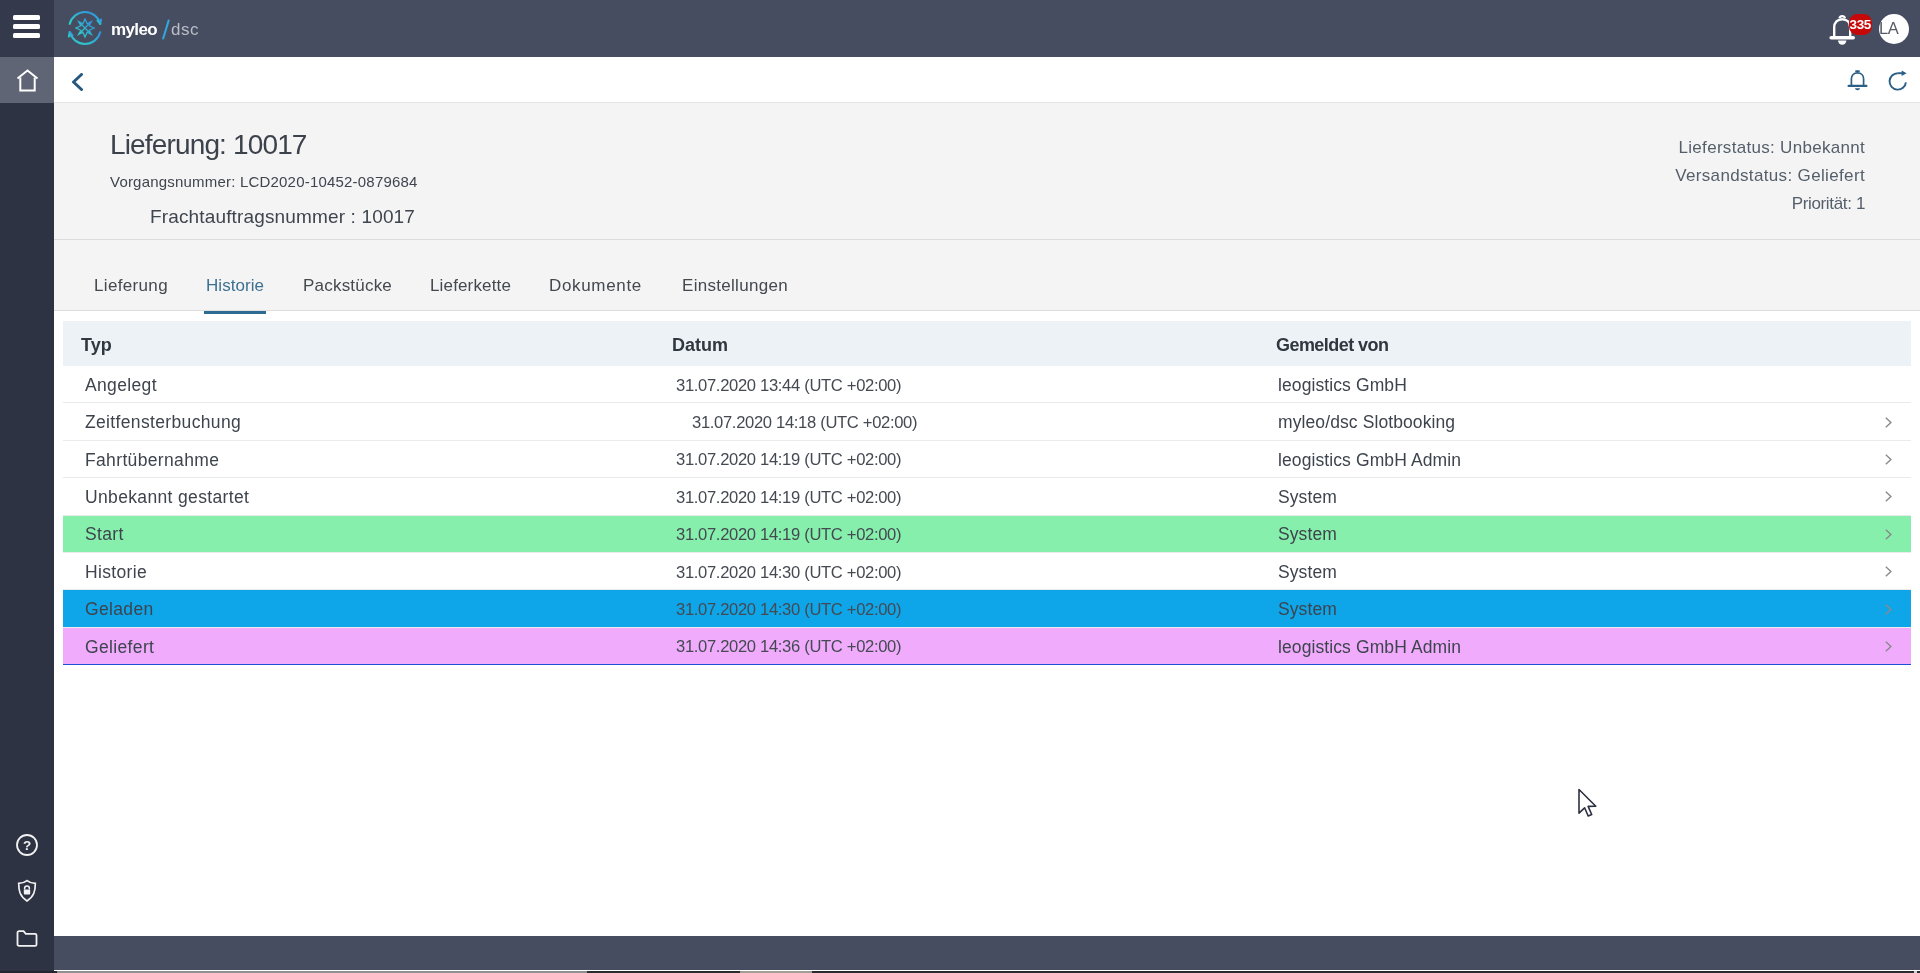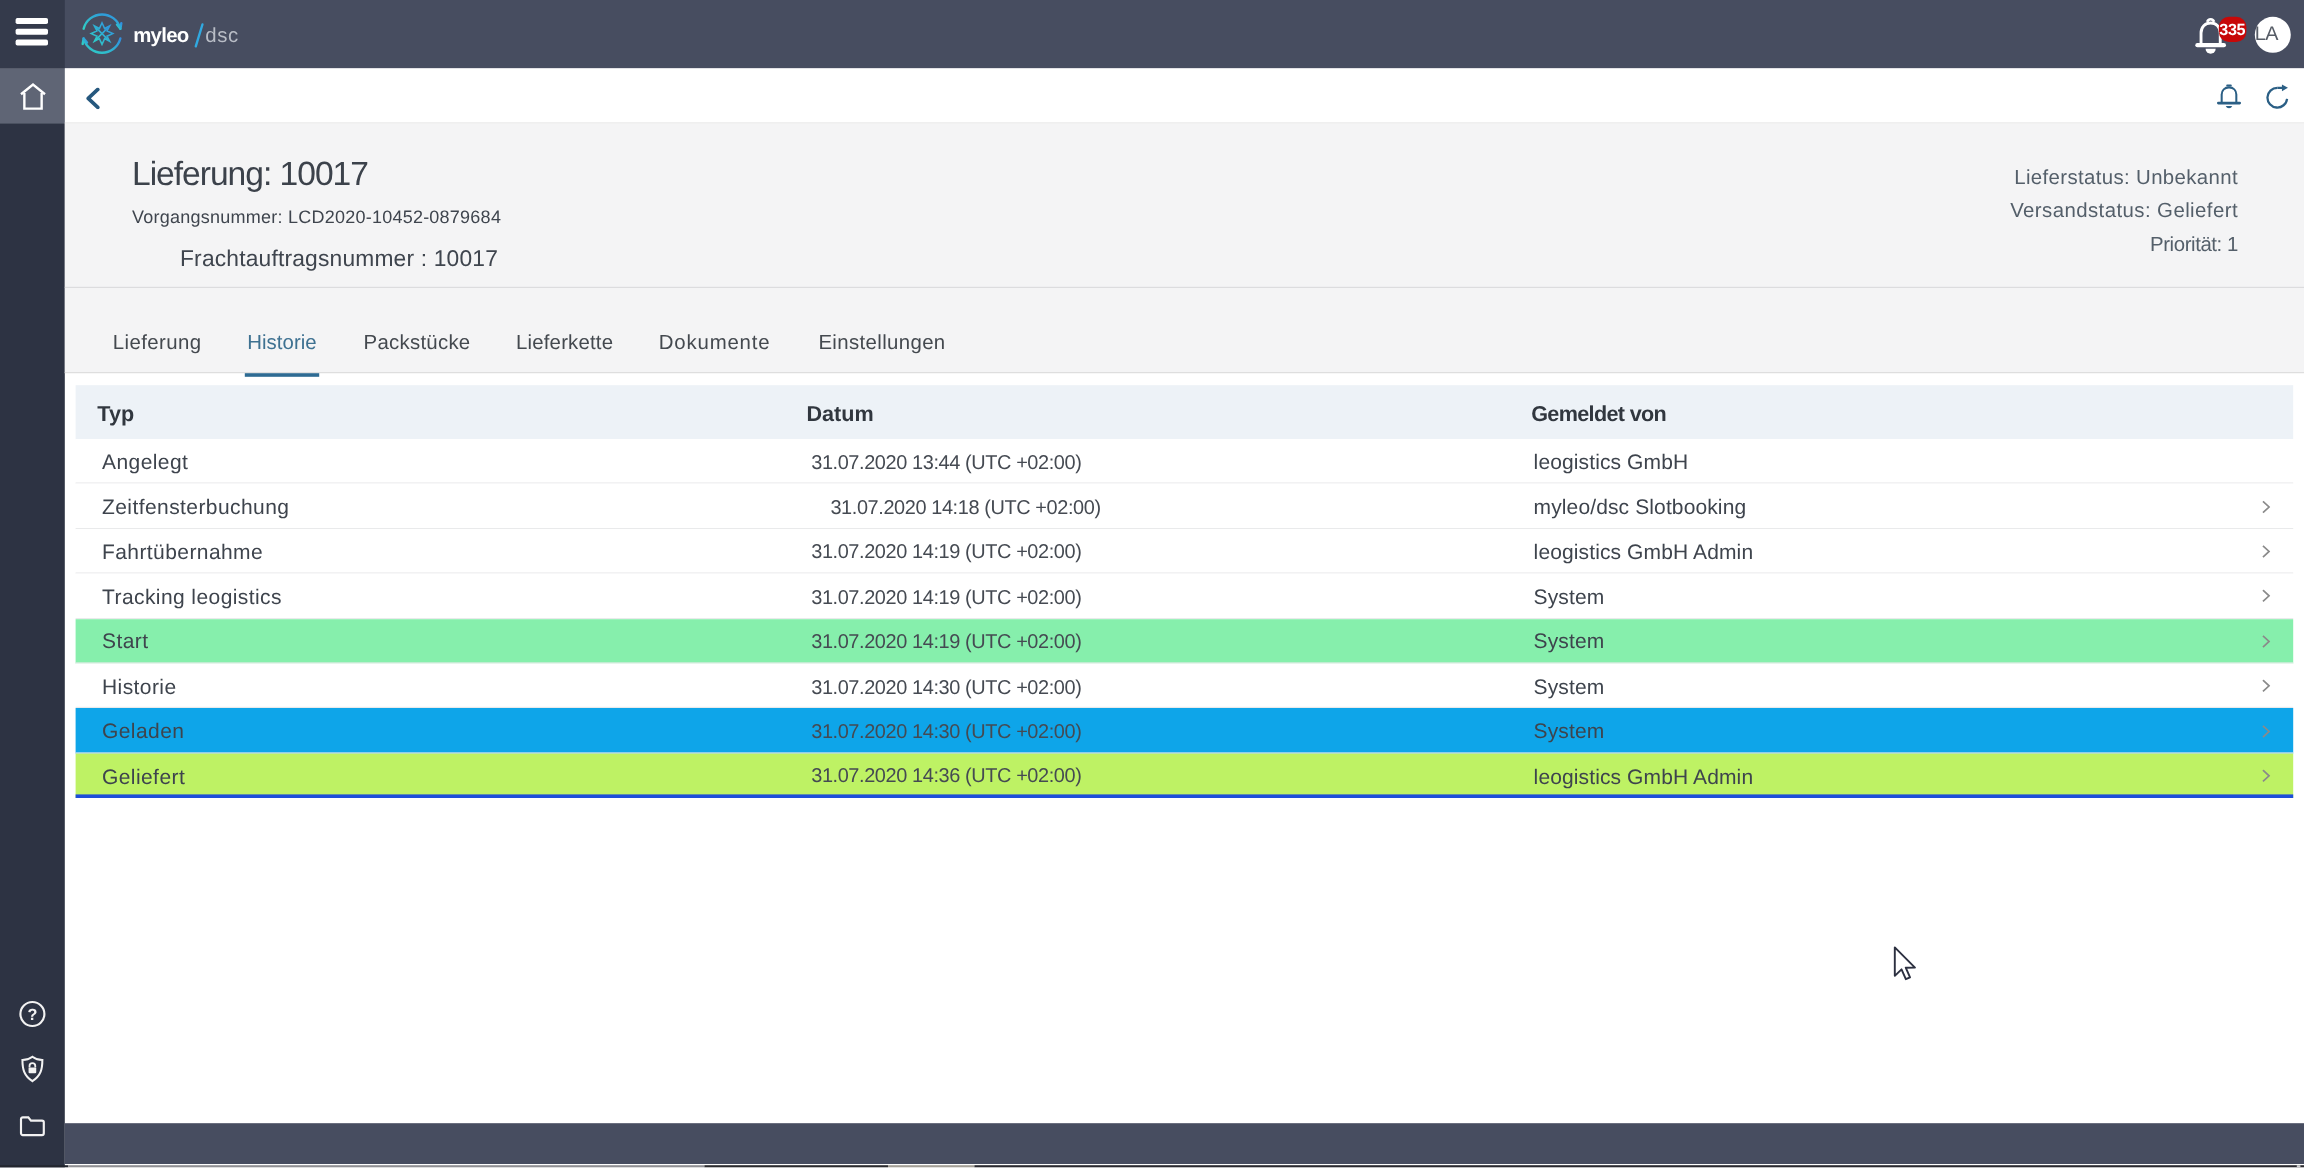--- a/index.html
+++ b/index.html
@@ -144,21 +144,21 @@
     </div>
   <div class="abs" style="left:63px;top:440.8px;width:1848px;height:37.4px;border-bottom:1px solid #e9eaeb;background:#fff;">
       <div class="abs txt" style="left:22px;top:10.9px;font-size:17.5px;color:#3e444d;letter-spacing:0.35px;">Fahrtübernahme</div>
       <div class="abs txt" style="left:613px;top:11.5px;font-size:16.6px;color:#454a52;letter-spacing:-0.33px;">31.07.2020 14:19 (UTC +02:00)</div>
       <div class="abs txt" style="left:1215px;top:10.9px;font-size:17.5px;color:#3e444d;letter-spacing:0.1px;">leogistics GmbH Admin</div>
       <svg class="abs" style="right:19px;top:13.2px;" width="7" height="11" viewBox="0 0 7 11">
           <path d="M0.8 0.8 L5.9 5.5 L0.8 10.2" fill="none" stroke="#8a8a8a" stroke-width="1.4"></path>
         </svg>
     </div>
   <div class="abs" style="left:63px;top:478.2px;width:1848px;height:37.4px;border-bottom:1px solid #e9eaeb;background:#fff;">
-      <div class="abs txt" style="left:22px;top:10.9px;font-size:17.5px;color:#3e444d;letter-spacing:0.35px;">Tracking leogistics</div>
+      <div class="abs txt" style="left:22px;top:10.9px;font-size:17.5px;color:#3e444d;letter-spacing:0.35px;">Unbekannt gestartet</div>
       <div class="abs txt" style="left:613px;top:11.5px;font-size:16.6px;color:#454a52;letter-spacing:-0.33px;">31.07.2020 14:19 (UTC +02:00)</div>
       <div class="abs txt" style="left:1215px;top:10.9px;font-size:17.5px;color:#3e444d;letter-spacing:0.1px;">System</div>
       <svg class="abs" style="right:19px;top:13.2px;" width="7" height="11" viewBox="0 0 7 11">
           <path d="M0.8 0.8 L5.9 5.5 L0.8 10.2" fill="none" stroke="#8a8a8a" stroke-width="1.4"></path>
         </svg>
     </div>
   <div class="abs" style="left:63px;top:515.6px;width:1848px;height:37.4px;border-bottom:1px solid #e9eaeb;background:#86efac;">
       <div class="abs txt" style="left:22px;top:10.9px;font-size:17.5px;color:#3e444d;letter-spacing:0.35px;">Start</div>
       <div class="abs txt" style="left:613px;top:11.5px;font-size:16.6px;color:#454a52;letter-spacing:-0.33px;">31.07.2020 14:19 (UTC +02:00)</div>
       <div class="abs txt" style="left:1215px;top:10.9px;font-size:17.5px;color:#3e444d;letter-spacing:0.1px;">System</div>
@@ -175,21 +175,21 @@
         </svg>
     </div>
   <div class="abs" style="left:63px;top:590.4px;width:1848px;height:37.4px;border-bottom:1px solid #e9eaeb;background:#0ea5e9;">
       <div class="abs txt" style="left:22px;top:10.9px;font-size:17.5px;color:#3e444d;letter-spacing:0.35px;">Geladen</div>
       <div class="abs txt" style="left:613px;top:11.5px;font-size:16.6px;color:#454a52;letter-spacing:-0.33px;">31.07.2020 14:30 (UTC +02:00)</div>
       <div class="abs txt" style="left:1215px;top:10.9px;font-size:17.5px;color:#3e444d;letter-spacing:0.1px;">System</div>
       <svg class="abs" style="right:19px;top:13.2px;" width="7" height="11" viewBox="0 0 7 11">
           <path d="M0.8 0.8 L5.9 5.5 L0.8 10.2" fill="none" stroke="#8a8a8a" stroke-width="1.4"></path>
         </svg>
     </div>
-  <div class="abs" style="left:63px;top:627.8px;width:1848px;height:37.4px;border-bottom:3px solid #1d4ed8;background:#bef264;">
+  <div class="abs" style="left:63px;top:627.8px;width:1848px;height:37.4px;border-bottom:1px solid #1d4ed8;background:#f0abfc;">
       <div class="abs txt" style="left:22px;top:10.9px;font-size:17.5px;color:#3e444d;letter-spacing:0.35px;">Geliefert</div>
       <div class="abs txt" style="left:613px;top:11.5px;font-size:16.6px;color:#454a52;letter-spacing:-0.33px;">31.07.2020 14:36 (UTC +02:00)</div>
       <div class="abs txt" style="left:1215px;top:10.9px;font-size:17.5px;color:#3e444d;letter-spacing:0.1px;">leogistics GmbH Admin</div>
       <svg class="abs" style="right:19px;top:13.2px;" width="7" height="11" viewBox="0 0 7 11">
           <path d="M0.8 0.8 L5.9 5.5 L0.8 10.2" fill="none" stroke="#8a8a8a" stroke-width="1.4"></path>
         </svg>
     </div>
   </div>
 
   <div class="abs" style="left:54px;top:936px;width:1866px;height:34px;background:#474d60;"></div>

